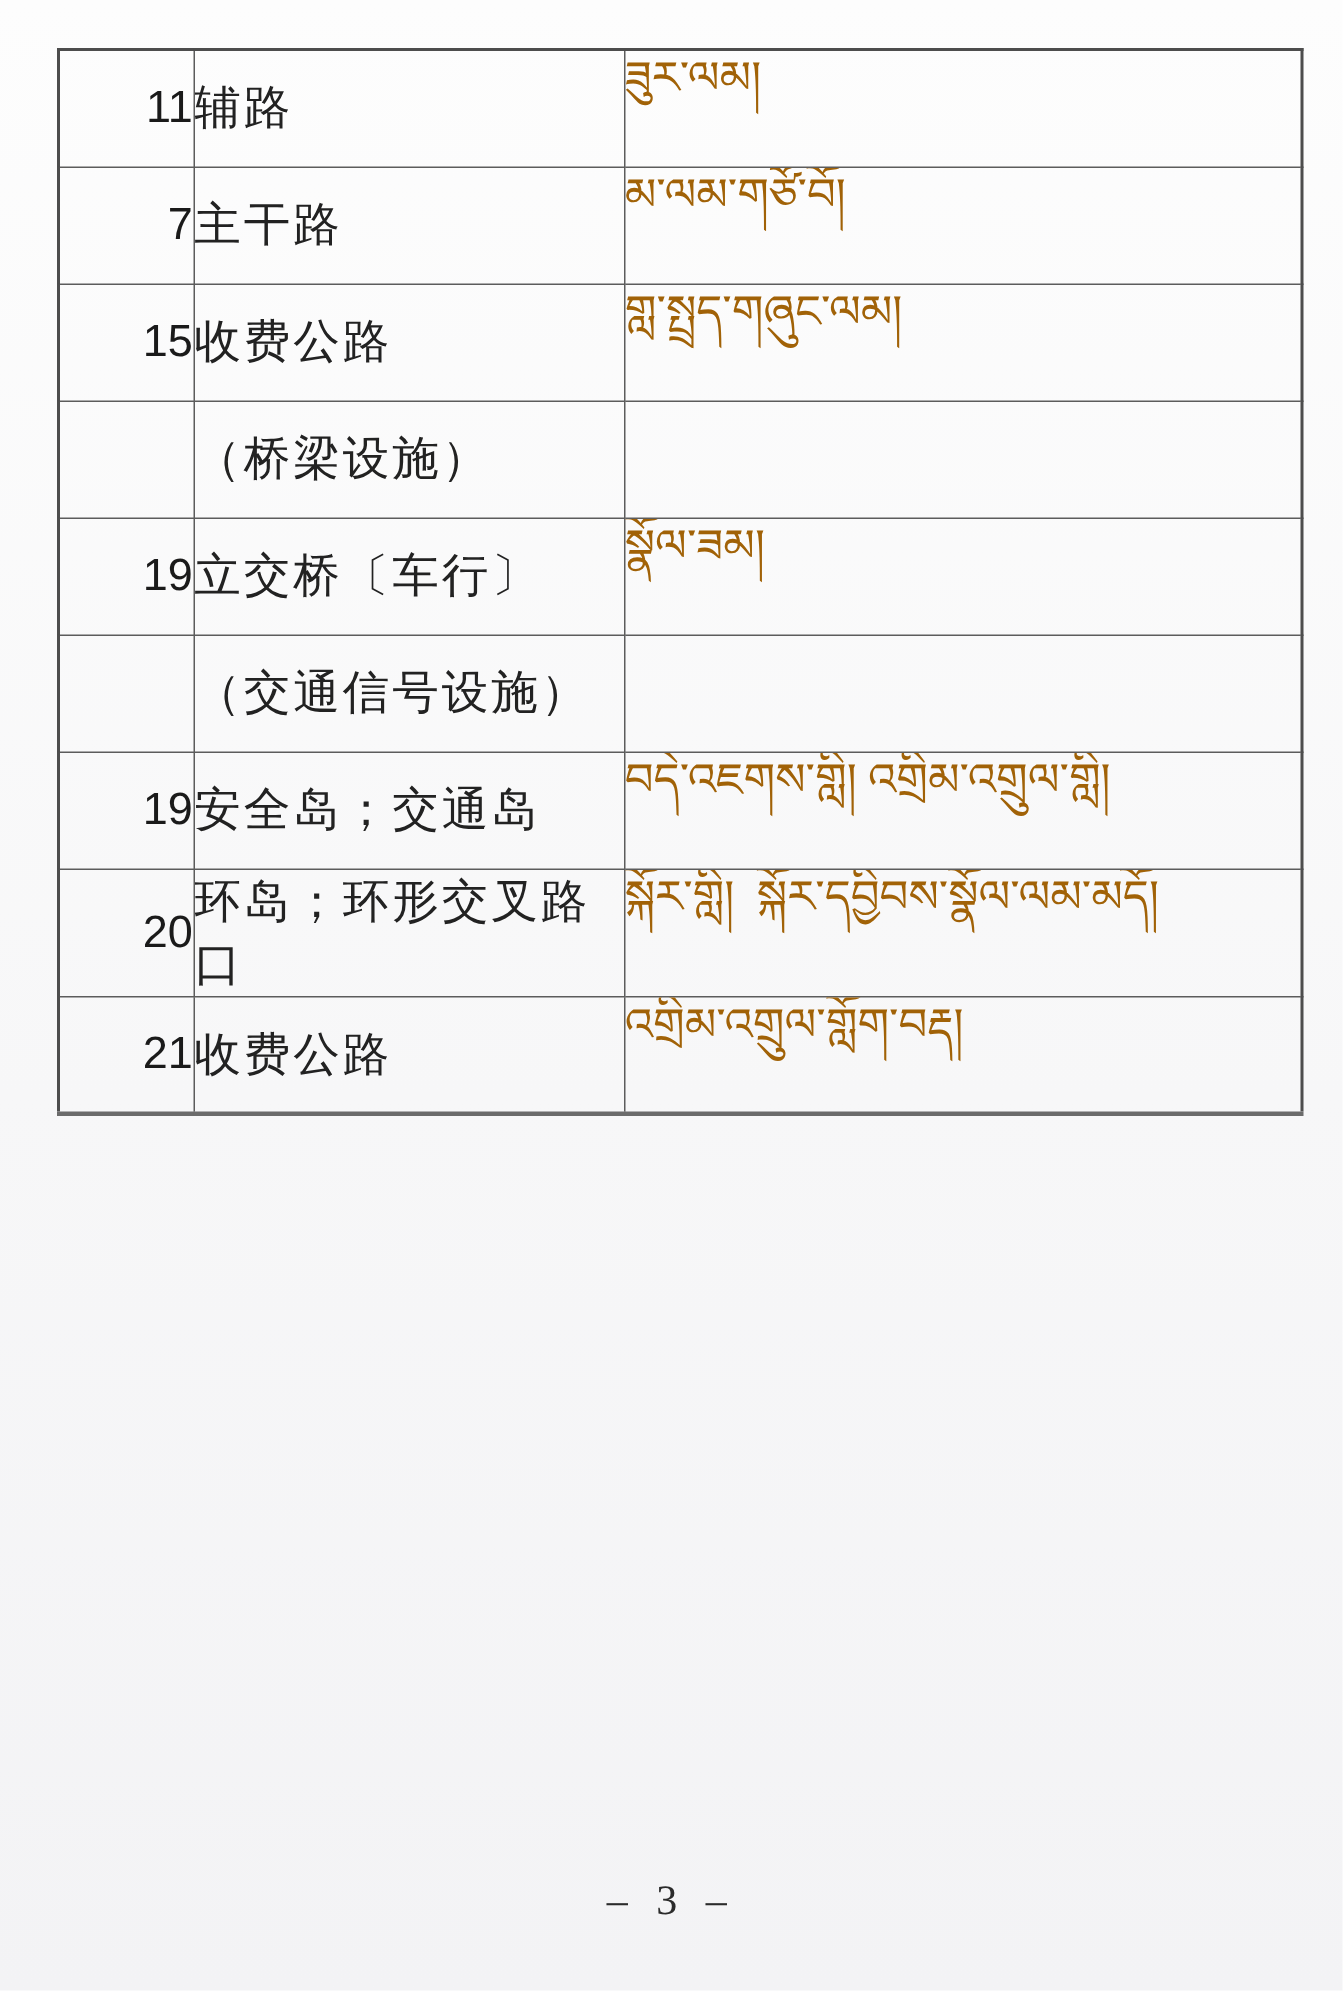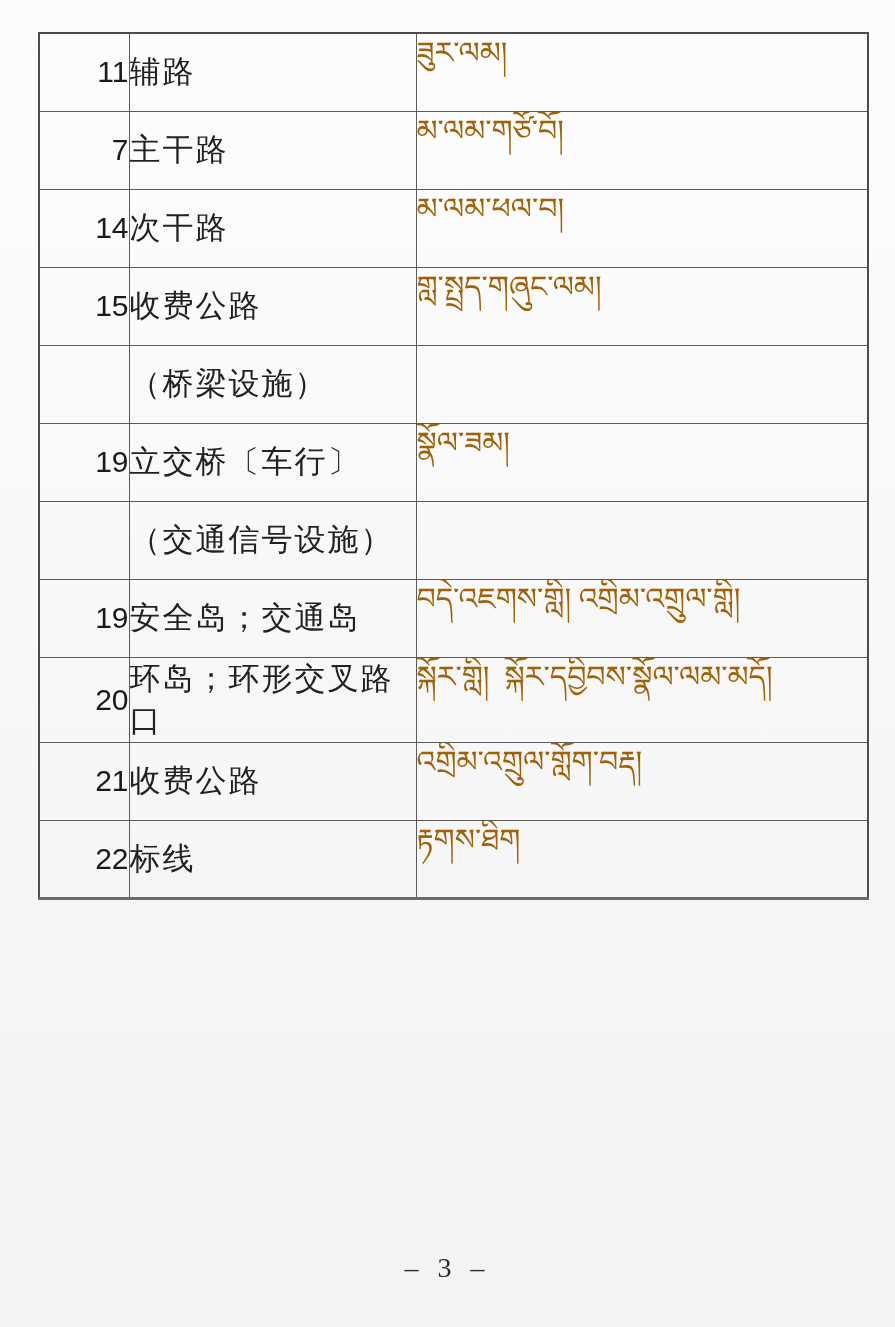--- a/index.html
+++ b/index.html
@@ -95,25 +95,20 @@
     <td class="cell-num">11</td>
     <td class="cell-zh">辅路</td>
     <td class="cell-bo">ཟུར་ལམ།</td>
   </tr>
         <tr class="term-row">
     <td class="cell-num">7</td>
     <td class="cell-zh">主干路</td>
     <td class="cell-bo">མ་ལམ་གཙོ་བོ།</td>
   </tr>
         <tr class="term-row">
-    <td class="cell-num">14</td>
-    <td class="cell-zh">次干路</td>
-    <td class="cell-bo">མ་ལམ་ཕལ་བ།</td>
-  </tr>
-        <tr class="term-row">
     <td class="cell-num">15</td>
     <td class="cell-zh">收费公路</td>
     <td class="cell-bo">གླ་སྤྲད་གཞུང་ལམ།</td>
   </tr>
         <tr class="term-row">
     <td class="cell-num"></td>
     <td class="cell-zh">（桥梁设施）</td>
     <td class="cell-bo"></td>
   </tr>
         <tr class="term-row">
@@ -134,22 +129,17 @@
         <tr class="term-row">
     <td class="cell-num">20</td>
     <td class="cell-zh">环岛；环形交叉路口</td>
     <td class="cell-bo">སྐོར་གླི།  སྐོར་དབྱིབས་སྣོལ་ལམ་མདོ།</td>
   </tr>
         <tr class="term-row">
     <td class="cell-num">21</td>
     <td class="cell-zh">收费公路</td>
     <td class="cell-bo">འགྲིམ་འགྲུལ་གློག་བརྡ།</td>
   </tr>
-        <tr class="term-row">
-    <td class="cell-num">22</td>
-    <td class="cell-zh">标线</td>
-    <td class="cell-bo">རྟགས་ཐིག</td>
-  </tr>
       </tbody>
   </table>
 
   <div class="page-number">– 3 –</div>
 </div>
 
 </body></html>

